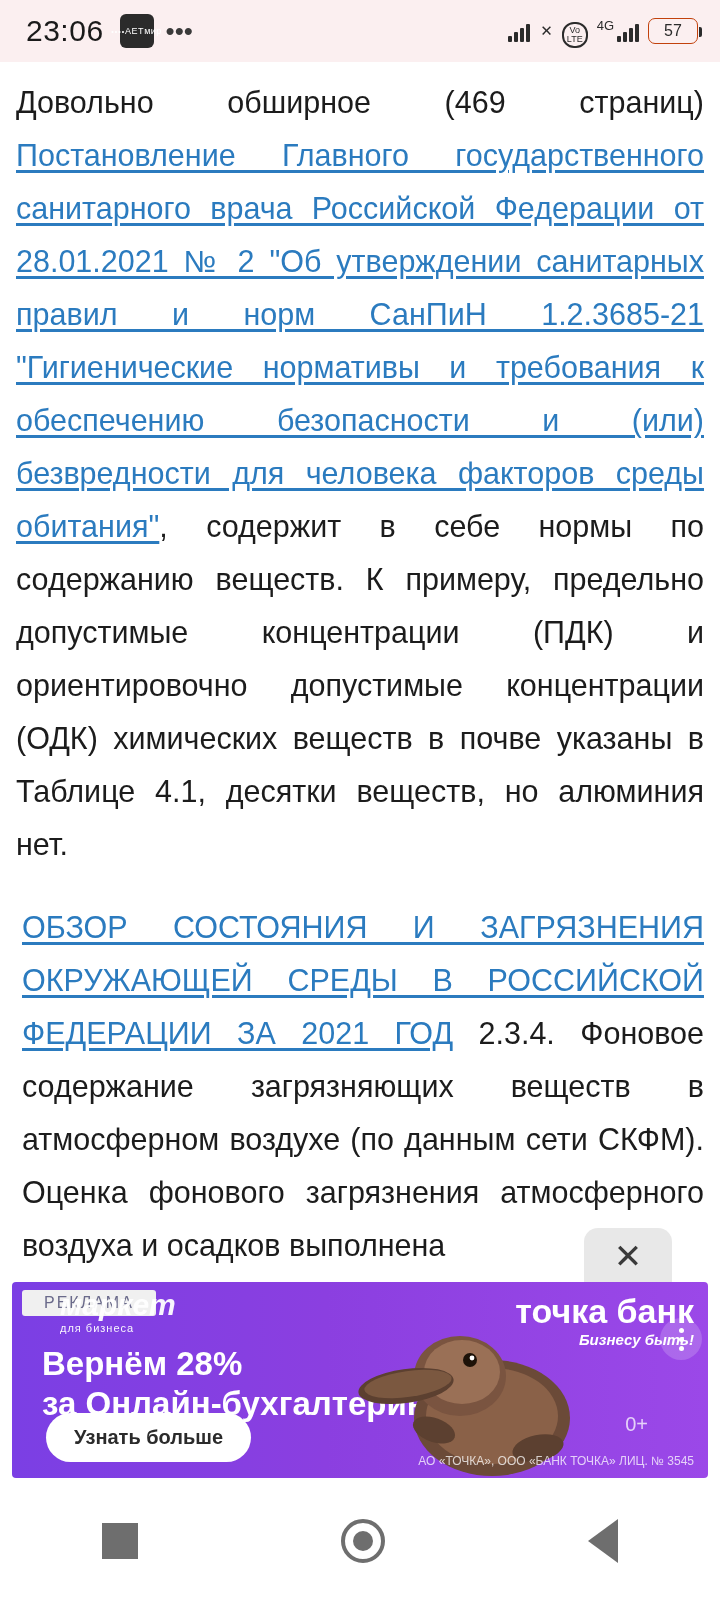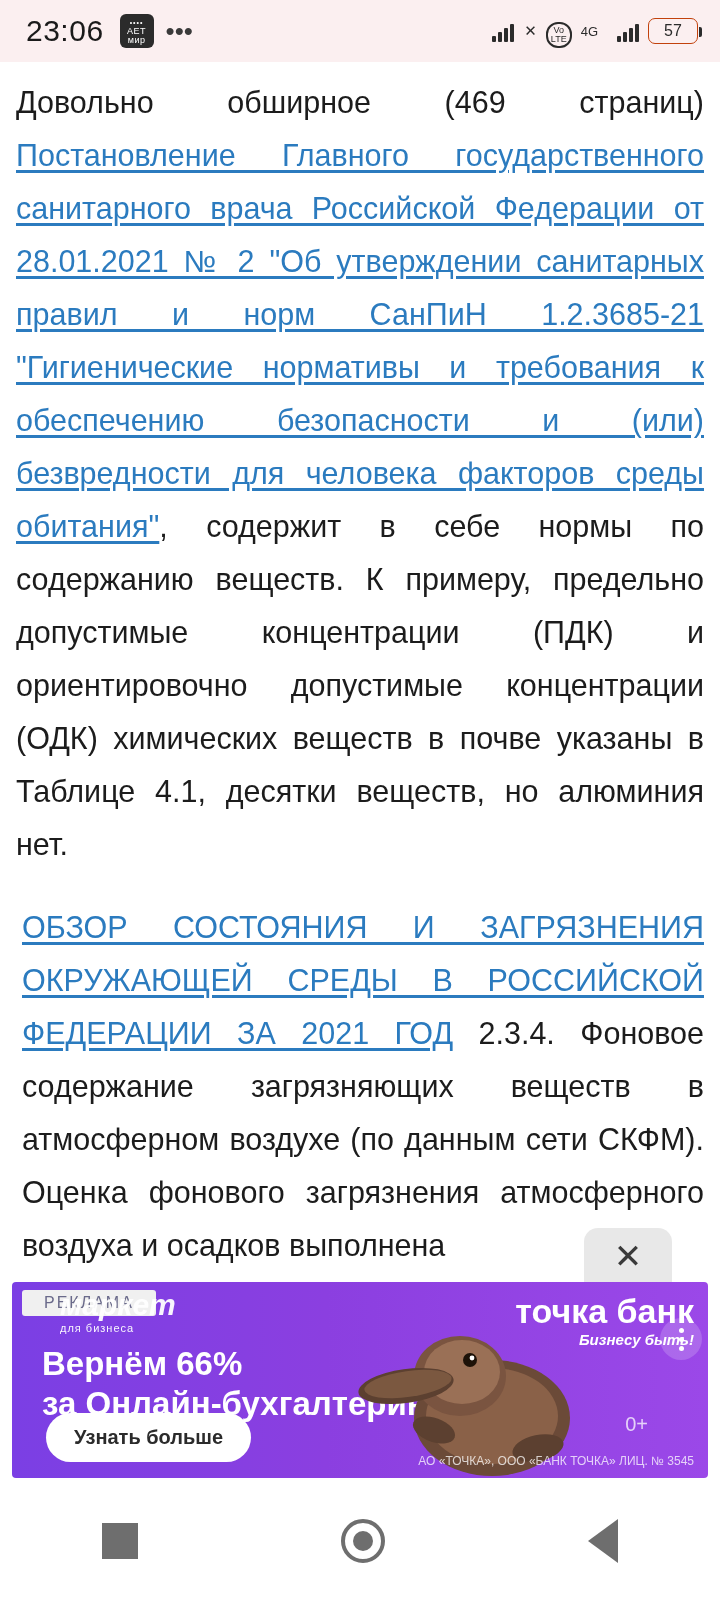--- a/index.html
+++ b/index.html
@@ -31,21 +31,21 @@
     align-items: center;
     gap: 12px;
     margin-left: 16px;
   }
   .app-badge {
     width: 34px; height: 34px;
     border-radius: 6px;
     background: #2b2b2b;
     color: #fff;
     display: flex;
-    flex-direction: column;
+    flex-direction: row;
     align-items: center;
     justify-content: center;
     font-size: 9px;
     line-height: 9px;
     letter-spacing: 0.5px;
   }
   .app-badge .dots { font-size: 7px; letter-spacing: 1px; }
   .ellipsis-icon { font-size: 26px; color: #3a3a3a; line-height: 10px; }
 
   .status-right {
@@ -67,21 +67,21 @@
     border: 2px solid #2b2b2b;
     border-radius: 12px;
     font-size: 9px;
     line-height: 9px;
     padding: 2px 3px;
     text-align: center;
     color: #2b2b2b;
     margin-top: 8px;
   }
   .net-label { font-size: 13px; color:#2b2b2b; line-height: 11px; text-align:center;}
-  .net-wrap { display:flex; align-items:center; gap:19px; }
+  .net-wrap { display:flex; align-items:flex-start; gap:3px; }
   .battery {
     width: 50px; height: 26px;
     border: 1px solid #c2410c;
     border-radius: 7px;
     display:flex; align-items:center; justify-content:center;
     font-size: 16px;
     color: #2b2b2b;
     position: relative;
   }
   .battery:after {
@@ -298,21 +298,21 @@
 
   <div class="ad-wrap">
     <div class="ad-close">✕</div>
     <div class="ad-banner">
       <div class="ad-label">РЕКЛАМА</div>
       <div class="ad-logo">
         <span>маркет</span>
         <small>для бизнеса</small>
       </div>
       <div class="ad-headline">
-        <span>Вернём 66%</span><br>
+        <span>Вернём 28%</span><br>
         <span>за Онлайн-бухгалтерию</span>
       </div>
       <div class="ad-cta">Узнать больше</div>
 
       <svg class="ad-animal" viewBox="0 0 260 180">
         <ellipse cx="150" cy="120" rx="78" ry="58" fill="#6b4a38"></ellipse>
         <ellipse cx="150" cy="118" rx="66" ry="48" fill="#8a6148"></ellipse>
         <ellipse cx="118" cy="78" rx="46" ry="40" fill="#7a5440"></ellipse>
         <ellipse cx="120" cy="74" rx="38" ry="32" fill="#9a7056"></ellipse>
         <ellipse cx="64" cy="88" rx="48" ry="17" fill="#5c4030" transform="rotate(-8 64 88)"></ellipse>

